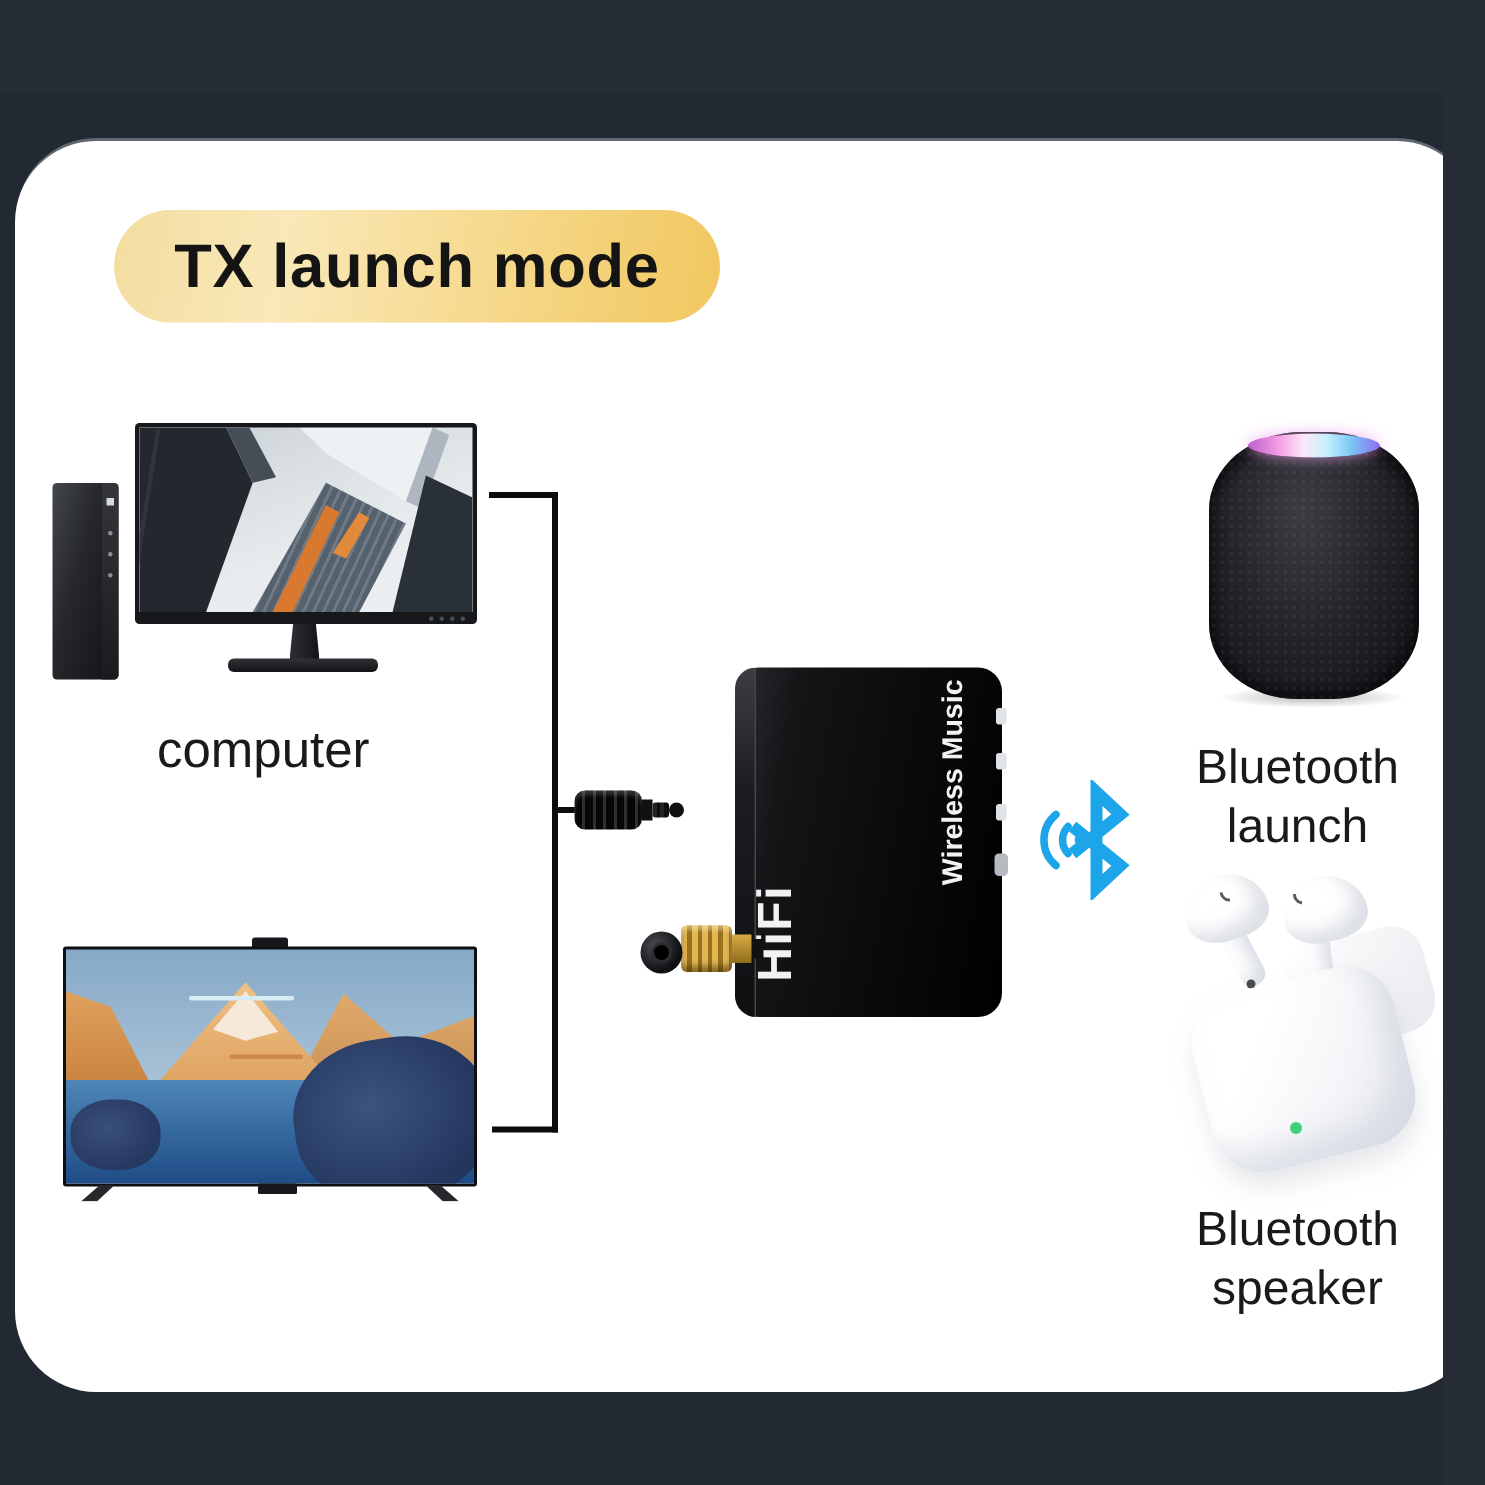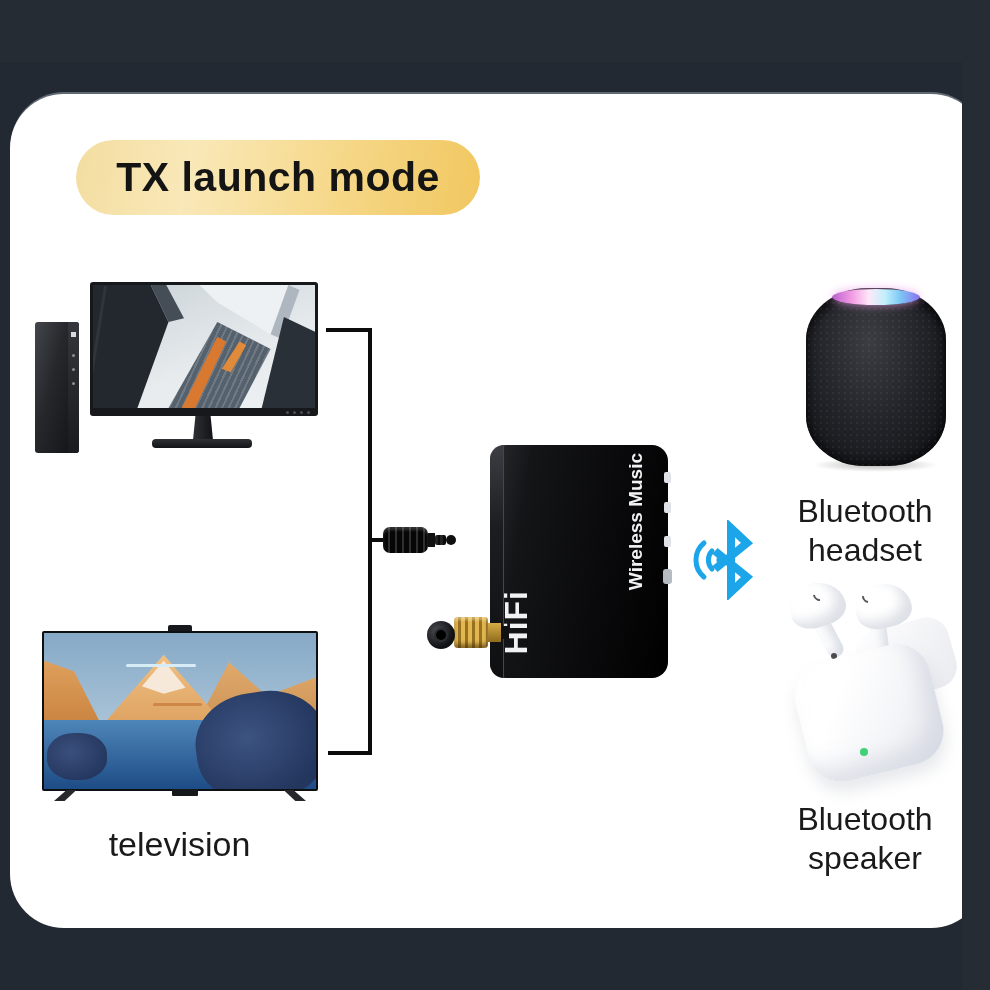--- a/index.html
+++ b/index.html
@@ -182,20 +182,21 @@
       <div class="m-right"></div>
       <div class="m-crane" style="position:absolute;"></div>
     </div>
     <div class="mon-dot" style="right:8px"></div>
     <div class="mon-dot" style="right:15px"></div>
     <div class="mon-dot" style="right:22px"></div>
     <div class="mon-dot" style="right:29px"></div>
   </div>
   <div class="abs stand-neck"></div>
   <div class="abs stand-base"></div>
+  <div class="abs dev-label" style="left:58px;top:480px;width:235px;">computer</div>
 
   <div class="abs line" style="left:326px;top:328px;width:46px;height:4px;"></div>
   <div class="abs line" style="left:368px;top:328px;width:4px;height:427px;"></div>
   <div class="abs line" style="left:328px;top:751px;width:44px;height:4px;"></div>
   <div class="abs line" style="left:372px;top:538px;width:12px;height:4px;"></div>
 
   <div class="abs jack-body"></div>
   <div class="abs jack-neck"></div>
   <div class="abs jack-shaft"></div>
   <div class="abs jack-tip"></div>
@@ -212,21 +213,20 @@
       <div class="t-water"></div>
       <div class="t-isle-r" style="position:absolute;"></div>
       <div class="t-isle-l" style="position:absolute;"></div>
       <div class="t-glint1"></div>
         <div class="t-glint2"></div>
     </div>
   </div>
   <div class="abs tv-nub"></div>
   <div class="abs tv-foot l"></div>
   <div class="abs tv-foot r"></div>
-  <div class="abs dev-label" style="left:62px;top:824px;width:235px;">television</div>
 
   <div class="abs tx-box">
     <div class="tx-face"></div>
   </div>
   <div class="abs v-text tx-hifi">
     <span>HiFi</span>
   </div>
   <div class="abs v-text tx-side">
     <span>Wireless Music</span>
   </div>
@@ -245,21 +245,21 @@
     <path d="M24 31 A13 13 0 0 0 24 49" fill="none" stroke="#1ca6e9" stroke-width="5" stroke-linecap="round"></path>
     <circle cx="32" cy="40" r="3.6" fill="#1ca6e9"></circle>
     <path d="M27 49 L59 23 L43 8 L43 72 L59 57 L27 31" fill="none" stroke="#1ca6e9" stroke-width="8" stroke-linejoin="miter"></path>
   </svg>
 
   <div class="abs pod-shadow"></div>
   <div class="abs pod-body">
     <div class="pod-mesh"></div>
   </div>
   <div class="abs pod-glow"></div>
-  <div class="abs dev-label small" style="left:770px;top:492px;width:190px;">Bluetooth headset</div>
+  <div class="abs dev-label small" style="left:770px;top:492px;width:190px;">Bluetooth launch</div>
 
   <div class="abs bud-flap"></div>
   <div class="abs bud-stem l"></div>
   <div class="abs bud-stem r"></div>
   <div class="abs bud-tip l"></div>
   <div class="abs bud-tip r"></div>
   <div class="abs bud-head l"></div>
   <div class="abs bud-head r"></div>
   <div class="abs bud-slit l"></div>
   <div class="abs bud-slit r"></div>

